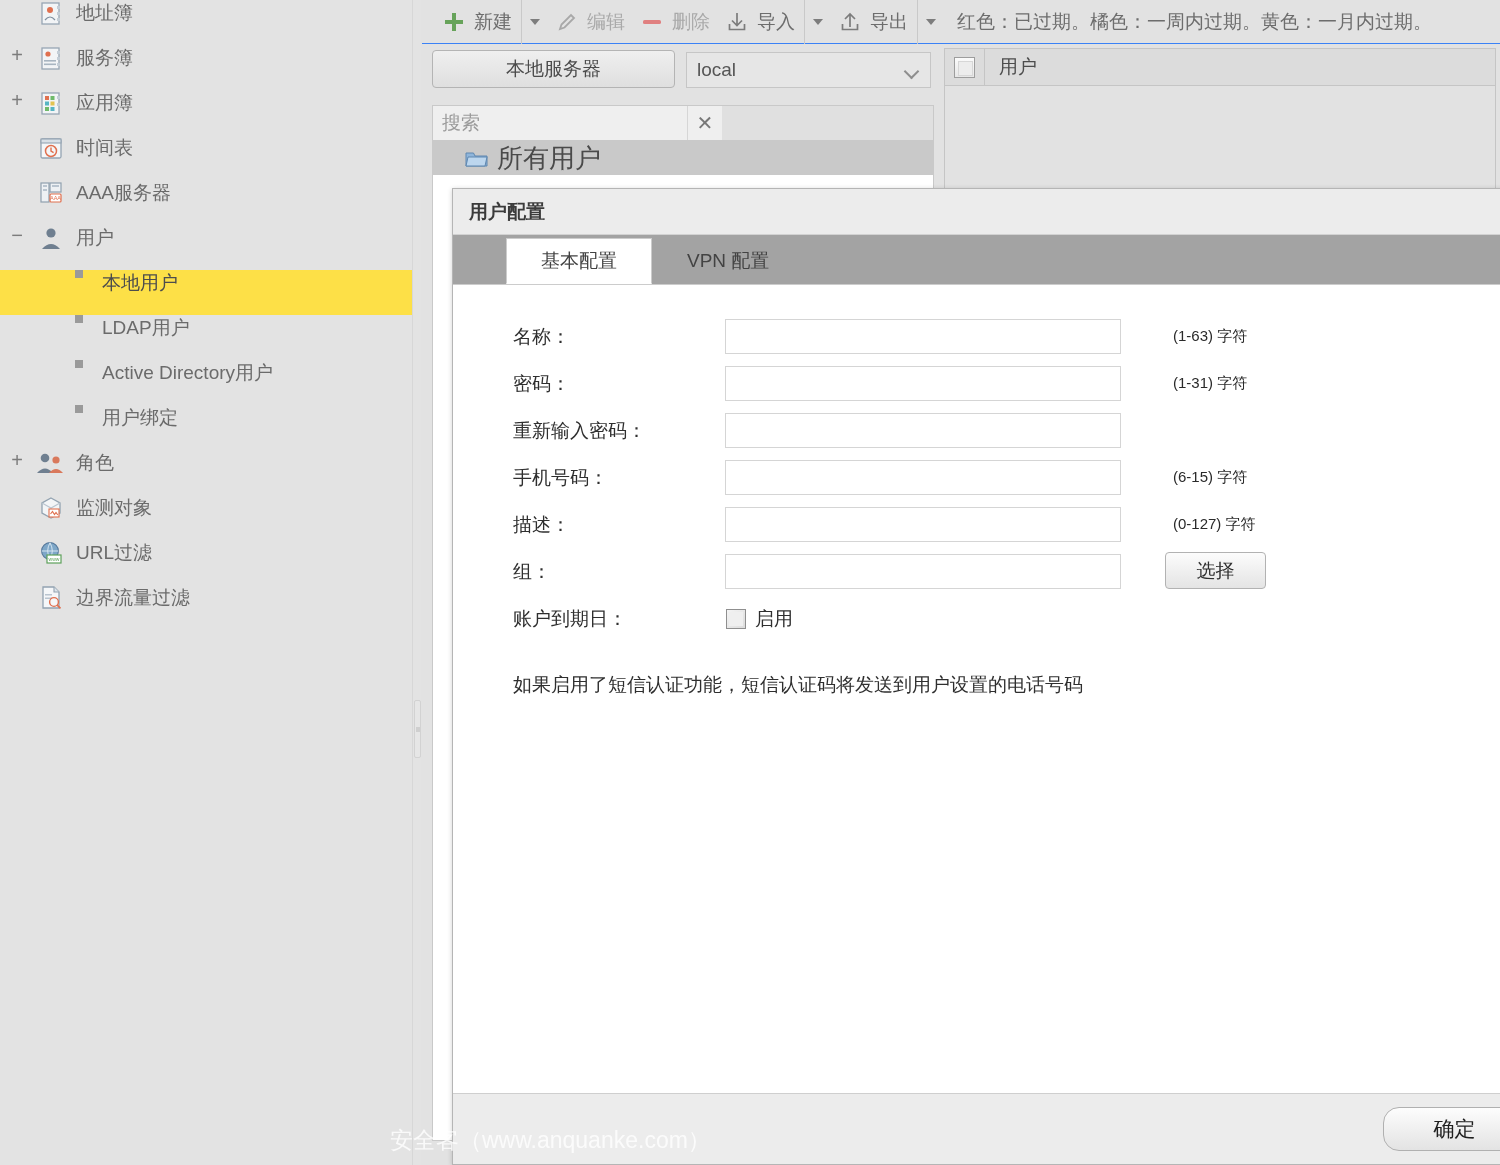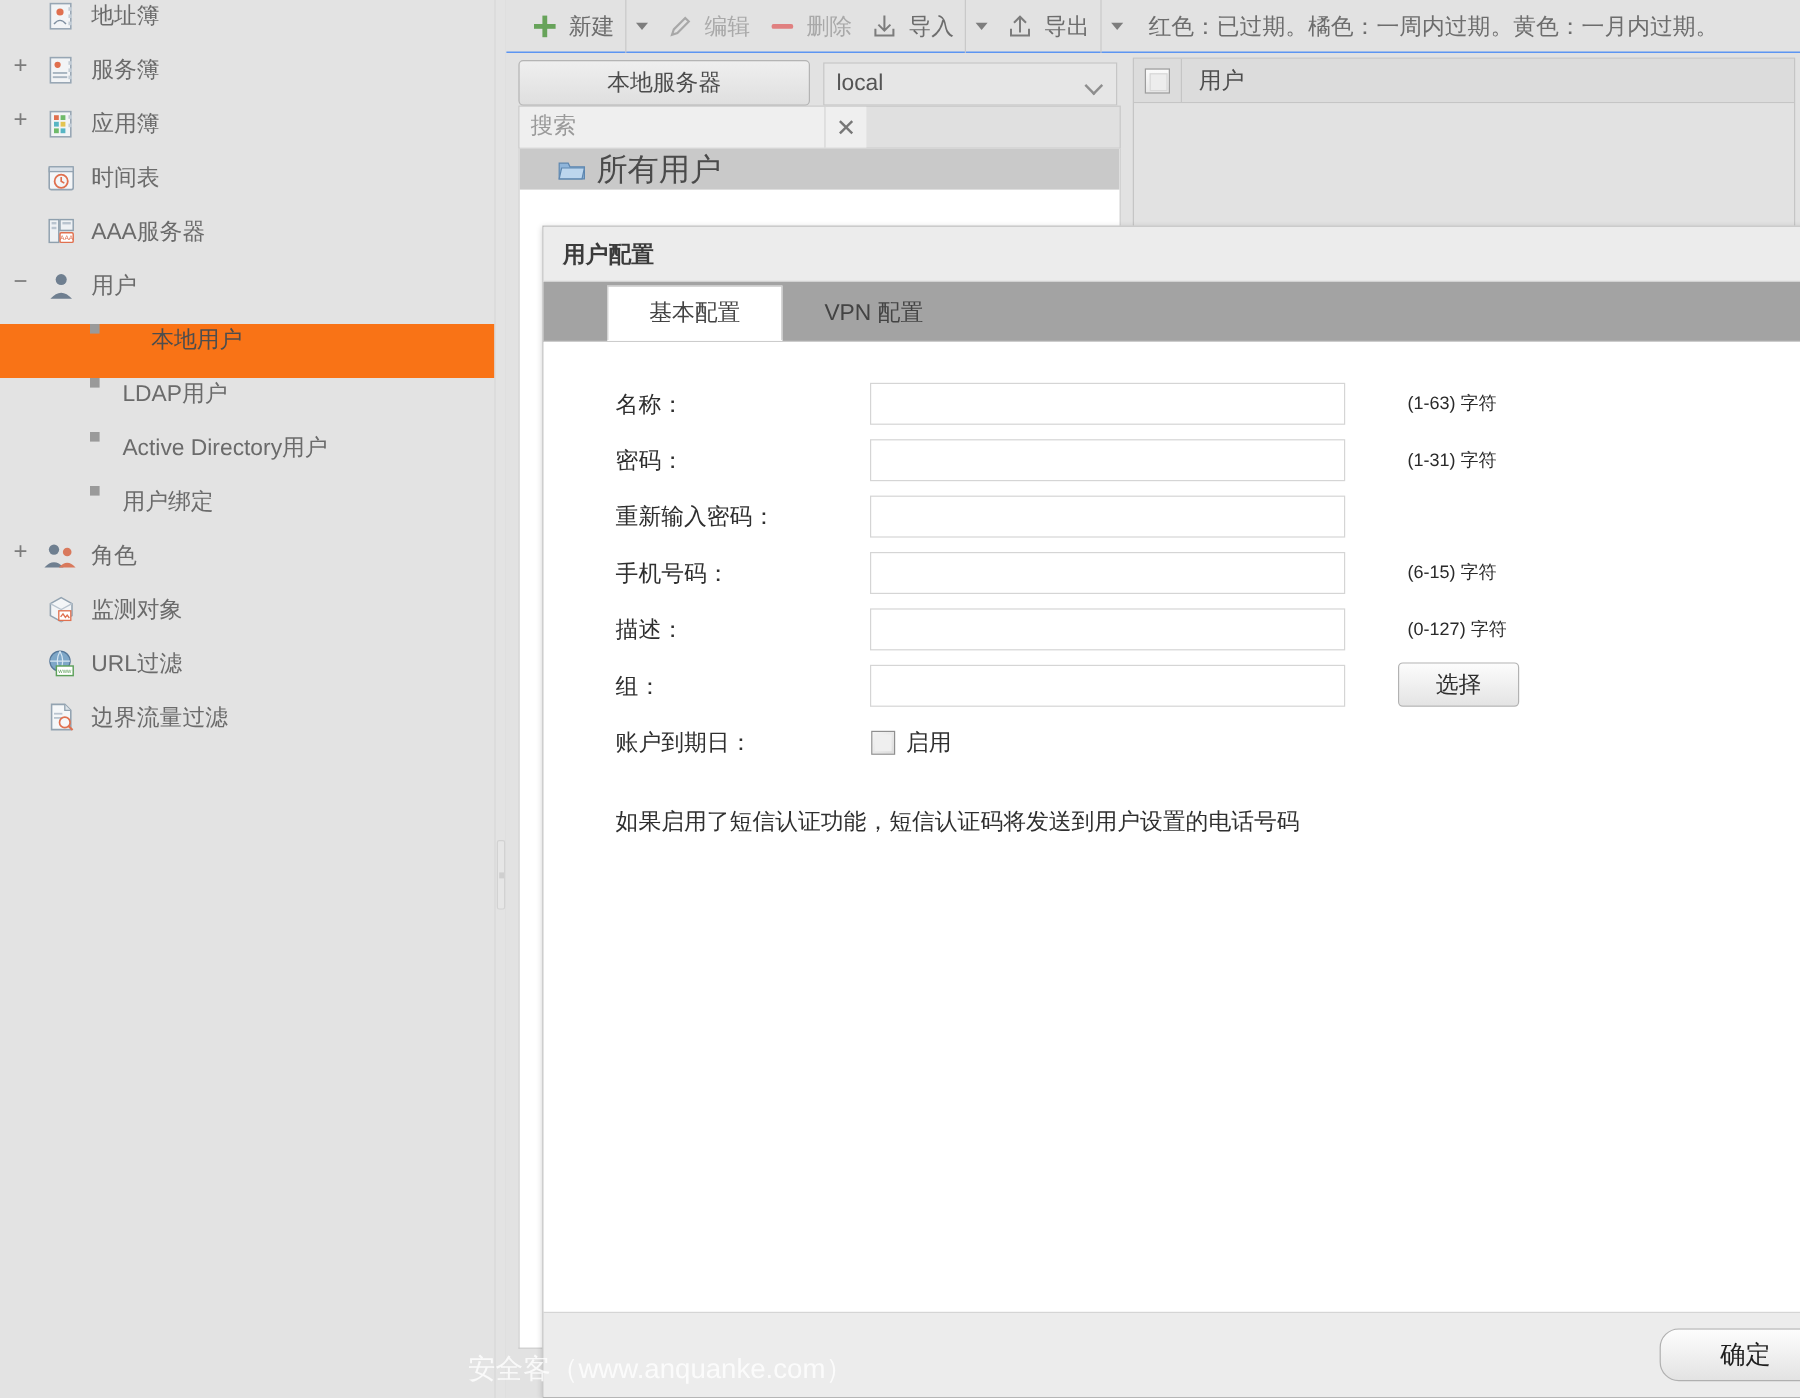--- a/index.html
+++ b/index.html
@@ -28,23 +28,22 @@
     position: relative;
     height: 45px;
     display: flex;
     align-items: flex-start;
     padding-left: 0;
     font-size: 19px;
     color: #6b6b6b;
     white-space: nowrap;
   }
   .nav-item.selected {
-    background: #f97316;
+    background: #fde047;
     color: #4d4d4d;
-    gap: 24px;
   }
   .expander {
     width: 34px;
     min-width: 34px;
     text-align: center;
     font-size: 20px;
     color: #7c7c7c;
     line-height: 1;
     user-select: none;
   }
@@ -186,20 +185,21 @@
   #srv-select .chev:before {
     content: "";
     position: absolute; left: 0; top: 0;
     width: 9px; height: 9px;
     border-left: 2px solid #8e8e8e;
     border-bottom: 2px solid #8e8e8e;
     transform: rotate(-45deg);
   }
 
   #searchbox {
+    margin-top: 17px;
     width: 502px; height: 36px;
     background: #e0e0e0;
     border: 1px solid #c9c9c9;
     display: flex; align-items: stretch;
   }
   #search-input {
     width: 254px;
     background: #efefef;
     border: none;
     outline: none;

